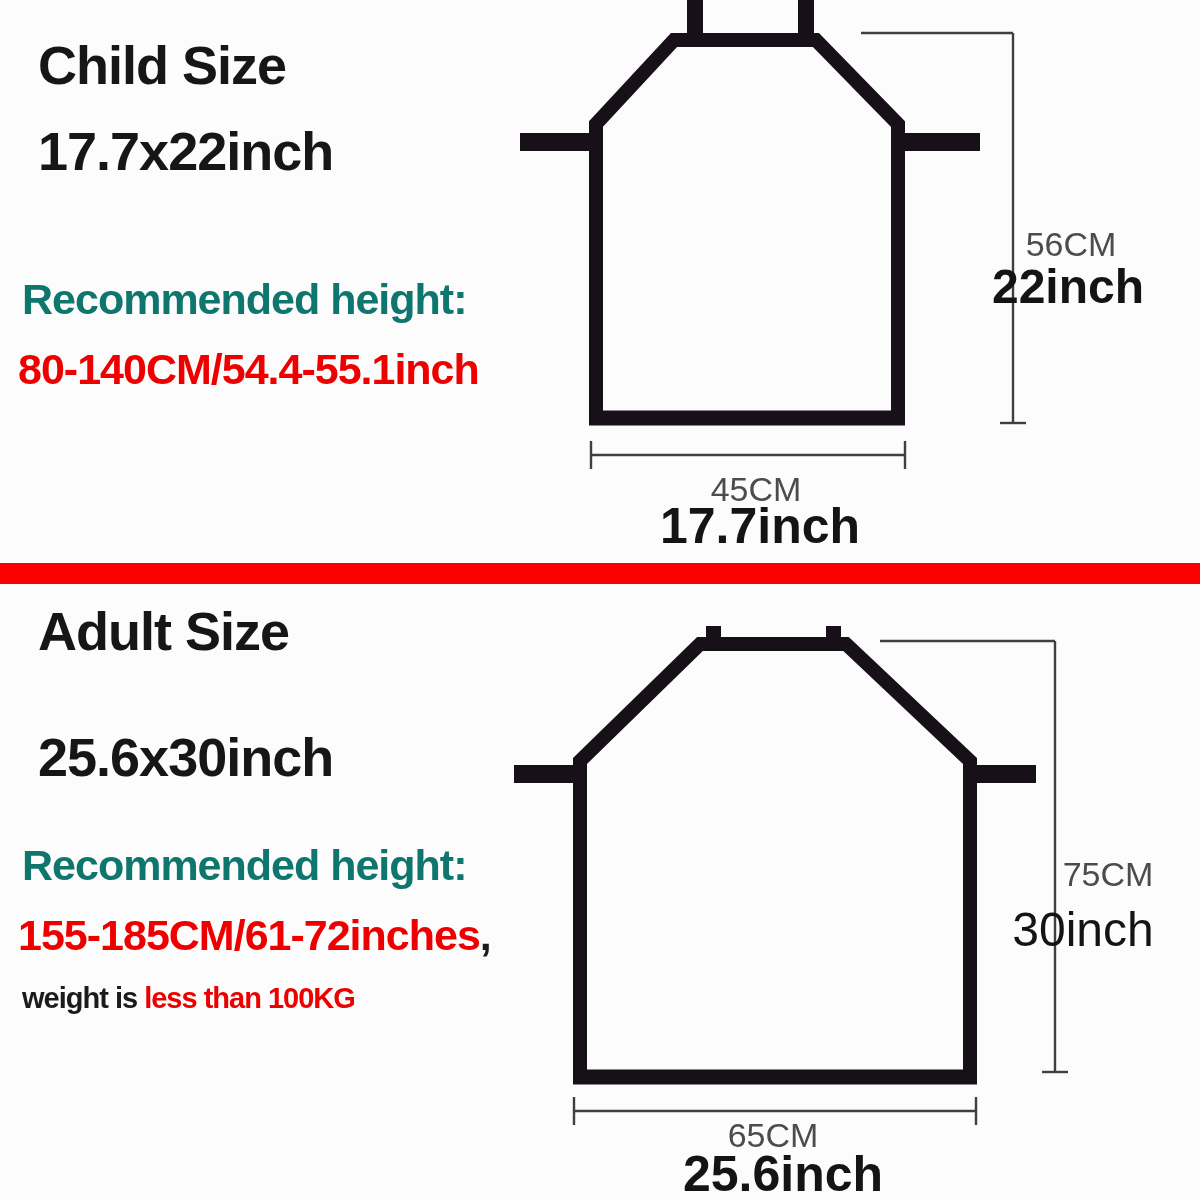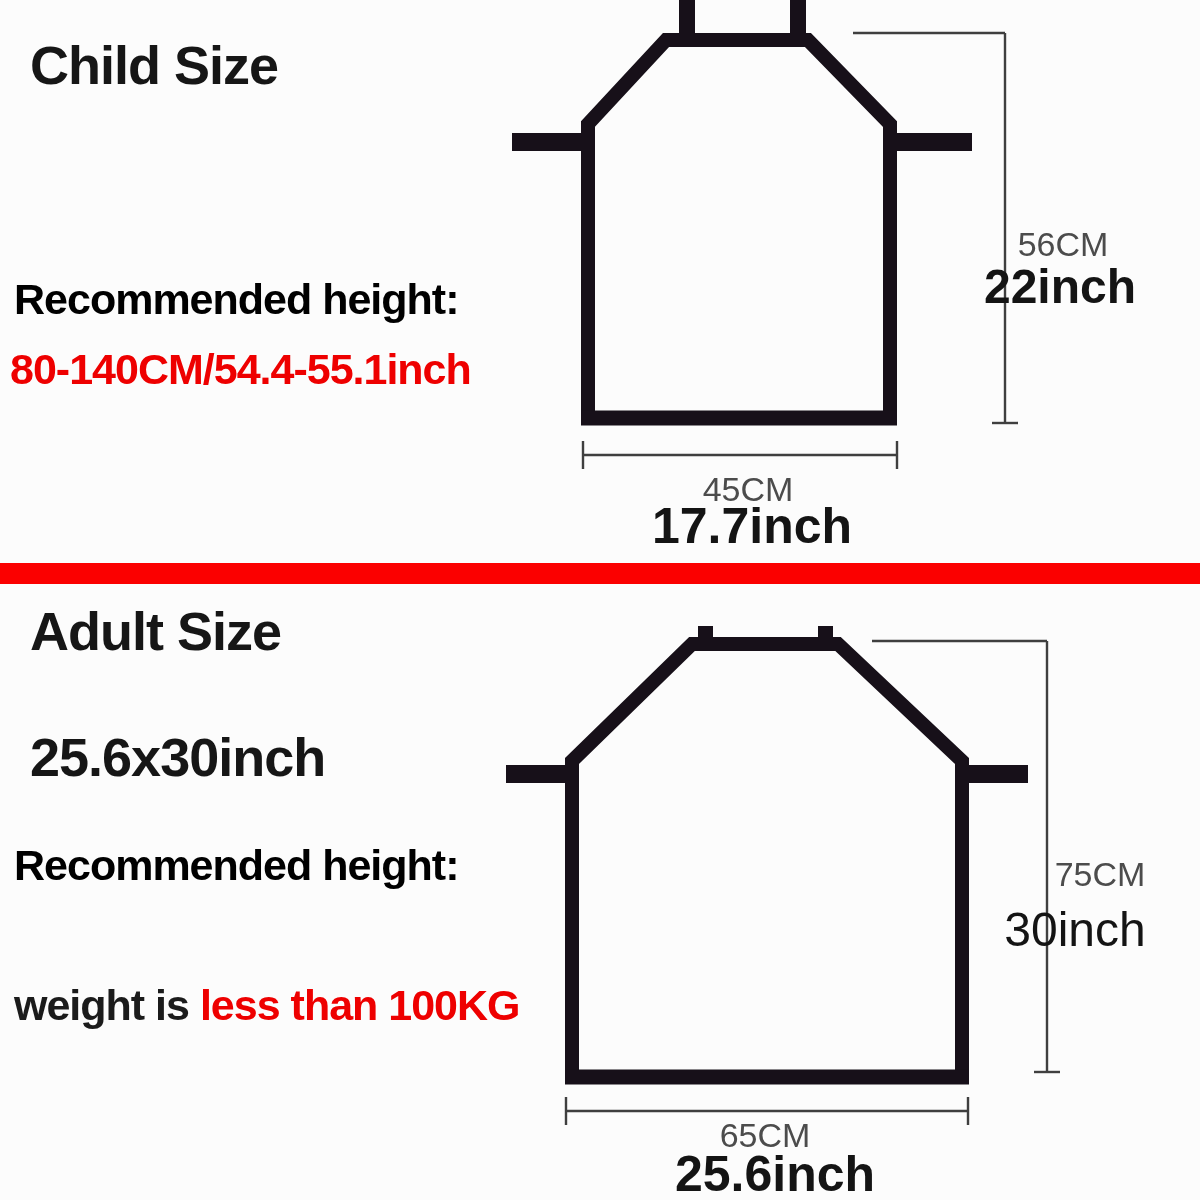--- a/index.html
+++ b/index.html
@@ -3,64 +3,65 @@
 <meta charset="utf-8">
 <style>
   html,body{margin:0;padding:0;}
   body{
     width:1200px;height:1200px;
     background:#fcfcfc;
     font-family:"Liberation Sans", sans-serif;
     position:relative;
     overflow:hidden;
   }
-  .panel{position:absolute;left:0;width:1060px;}
+  .panel{position:absolute;left:8px;width:1060px;}
   #child-panel{top:0;height:564px;}
   #adult-panel{top:584px;height:616px;}
   .divider{
     position:absolute;left:0;top:563px;width:1200px;height:21px;
     background:#fb0000;
   }
   .big-title{
     position:absolute;
     font-size:54px;font-weight:bold;color:#161616;
     letter-spacing:-1px;white-space:nowrap;line-height:1;
   }
   .rec-label{
     position:absolute;
-    font-size:43px;font-weight:bold;color:#000000;
+    font-size:43px;font-weight:bold;color:#0f766e;
     letter-spacing:-1px;white-space:nowrap;line-height:1;
   }
   .rec-value{
     position:absolute;
     font-size:43px;font-weight:bold;color:#ee0000;
     letter-spacing:-1px;white-space:nowrap;line-height:1;
   }
   .rec-value .black{color:#1b1b1b;}
   .weight-line{
     position:absolute;
-    font-size:43px;font-weight:bold;color:#1b1b1b;
+    font-size:29px;font-weight:bold;color:#1b1b1b;
     letter-spacing:-1px;white-space:nowrap;line-height:1;
   }
   .weight-line .red{color:#ee0000;}
   svg{position:absolute;left:0;top:0;}
   .outline{fill:none;stroke:#171019;stroke-width:14;stroke-linejoin:miter;}
   .thickline{stroke:#171019;stroke-width:15;fill:none;}
   .tie{stroke:#171019;stroke-width:18;fill:none;}
   .strap{fill:#171019;}
   .dim{stroke:#3f3f3f;stroke-width:2.4;fill:none;}
   .lbl-cm{font-size:34px;fill:#4c4c4c;text-anchor:middle;font-weight:400;}
   .lbl-inch{font-size:48px;fill:#141414;text-anchor:middle;font-weight:600;}
 </style>
 </head>
 <body>
 
 <div class="panel" id="child-panel">
 
   <div class="big-title" style="left:30px;top:38px;">Child Size</div>
+  <div class="big-title" style="left:30px;top:124px;">17.7x22inch</div>
   <div class="rec-label" style="left:14px;top:278px;">Recommended height:</div>
   <div class="rec-value" style="left:10px;top:348px;">80-140CM/54.4-55.1inch</div>
 
   <svg width="1200" height="564" viewBox="0 0 1200 564">
 
     <rect class="strap" x="679" y="0" width="16" height="46"></rect>
     <rect class="strap" x="790" y="0" width="16" height="46"></rect>
 
     <path class="outline" d="M588 421 L588 124 L666 40 L808 40 L890 124 L890 421"></path>
     <path class="thickline" d="M581 418 H897"></path>
@@ -83,20 +84,23 @@
   </svg>
 </div>
 
 <div class="divider"></div>
 
 <div class="panel" id="adult-panel">
 
   <div class="big-title" style="left:30px;top:20px;">Adult Size</div>
   <div class="big-title" style="left:30px;top:108px;margin-top:38px;">25.6x30inch</div>
   <div class="rec-label" style="left:14px;top:260px;">Recommended height:</div>
+  <div class="rec-value" style="left:10px;top:330px;">
+    <span>155-185CM/61-72inches</span><span class="black">,</span>
+  </div>
   <div class="weight-line" style="left:14px;top:400px;">
     <span>weight is </span><span class="red">less than 100KG</span>
   </div>
 
   <svg width="1200" height="616" viewBox="0 0 1200 616">
 
     <rect class="strap" x="698" y="42" width="15" height="22"></rect>
     <rect class="strap" x="818" y="42" width="15" height="22"></rect>
 
     <path class="outline" d="M572 496 L572 177 L692 60 L838 60 L962 177 L962 496"></path>

